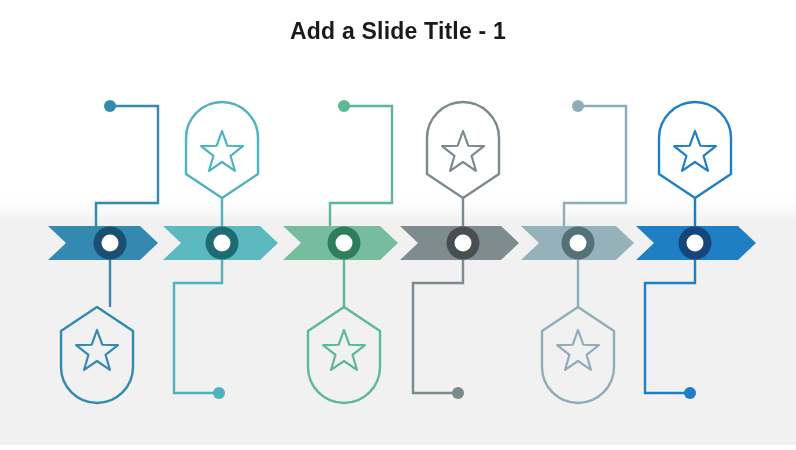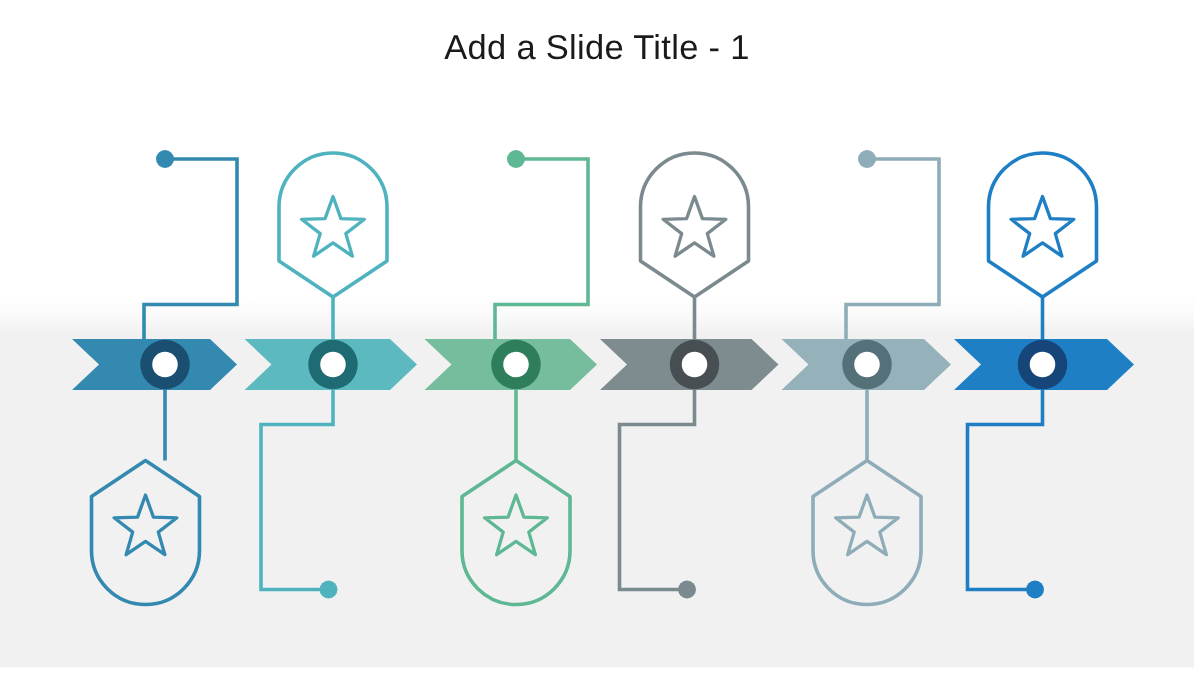--- a/index.html
+++ b/index.html
@@ -19,21 +19,21 @@
   }
   #band-fade{
     position:absolute;left:0;top:196px;width:796px;height:26px;
     background:linear-gradient(to bottom,#ffffff 0%,#fafafa 55%,#f1f1f1 100%);
   }
   #title{
     position:absolute;left:0;top:18px;width:796px;
     text-align:center;
     font-size:23px;
     color:#1a1a1a;
-    font-weight:400;
+    font-weight:700;
     letter-spacing:0.2px;
   }
   svg#graphic{
     position:absolute;left:0;top:0;width:796px;height:450px;
     display:block;
   }
 </style>
 </head>
 <body>
 

